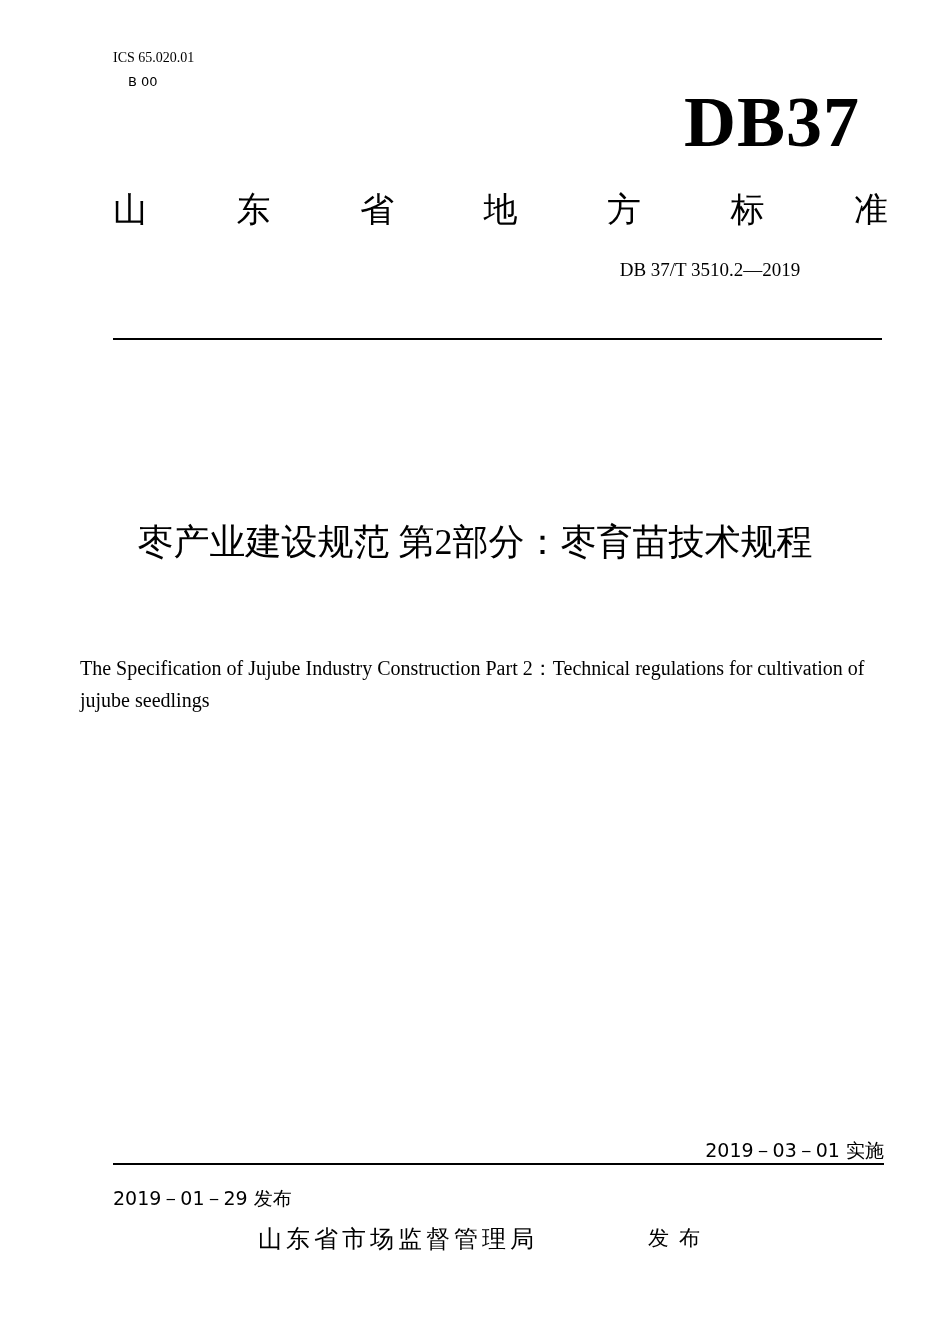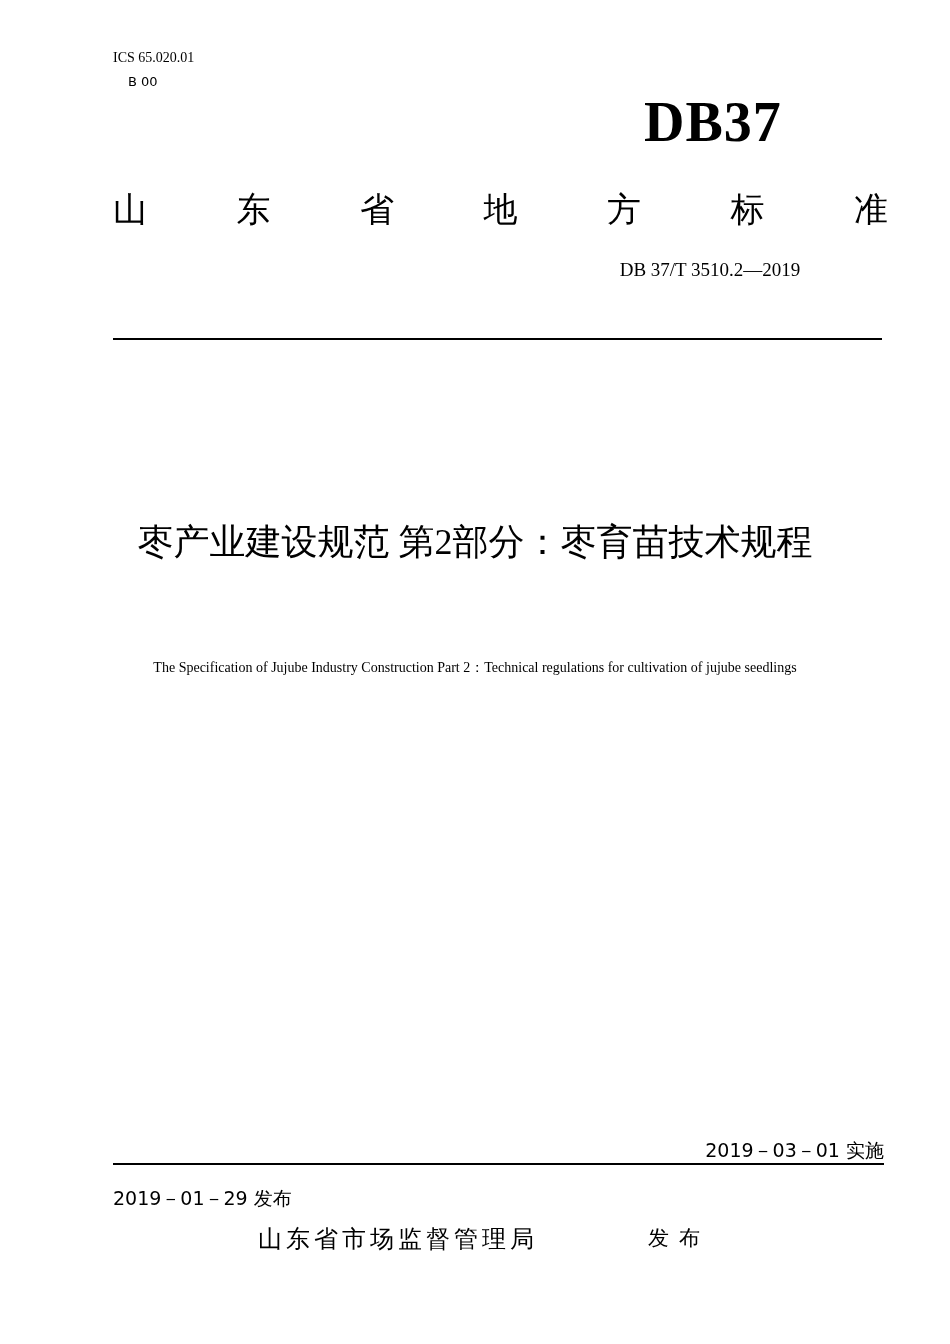--- a/index.html
+++ b/index.html
@@ -1,26 +1,26 @@
 <!DOCTYPE html>
 <html><head>
   <meta charset="utf-8">
   <style>
     html, body { margin: 0; padding: 0; background: #ffffff; }
     body { width: 950px; height: 1344px; position: relative; overflow: hidden; color: #000; }
     .abs { position: absolute; }
     .ics { left: 113px; top: 50px; font-family: "Liberation Serif", serif; font-size: 14px; line-height: 16px; }
     .ccs { left: 113px; top: 74px; font-family: "DejaVu Sans", sans-serif; font-size: 13px; line-height: 16px; margin-left: 15px; }
-    .db37 { left: 644px; top: 82px; width: 240px; font-family: "Liberation Serif", serif; font-weight: bold; font-size: 56px; line-height: 80px; letter-spacing: 1px; }
+    .db37 { left: 620px; top: 82px; width: 240px; text-align: right; font-family: "Liberation Serif", serif; font-weight: bold; font-size: 72px; line-height: 80px; letter-spacing: 1px; }
     .std-type { left: 113px; top: 188px; width: 775px; display: flex; justify-content: space-between; font-family: "DejaVu Sans", sans-serif; font-size: 34px; line-height: 42px; }
     .std-type span { display: inline-block; }
     .std-number { left: 560px; top: 258px; width: 300px; text-align: center; font-family: "Liberation Serif", serif; font-size: 19px; line-height: 24px; }
     .rule-top { left: 113px; top: 338px; width: 769px; height: 2px; background: #000; }
     .title-cn { left: 60px; top: 516px; width: 830px; text-align: center; font-family: Liberation Serif, serif; font-size: 36px; line-height: 52px; }
-    .title-en { left: 80px; top: 652px; width: 790px; text-align: center; font-family: "Liberation Serif", serif; font-size: 14px; line-height: 32px; }
+    .title-en { left: 80px; top: 652px; width: 790px; text-align: left; font-family: "Liberation Serif", serif; font-size: 20px; line-height: 32px; }
     .date-row { left: 113px; top: 1136px; width: 771px; height: 28px; }
     .date-issue { position: absolute; left: 0; top: 0; font-family: "DejaVu Sans", sans-serif; font-size: 19px; line-height: 28px; margin-top: 48px; }
     .date-impl { position: absolute; right: 0; top: 0; font-family: "DejaVu Sans", sans-serif; font-size: 19px; line-height: 28px; }
     .rule-bottom { left: 113px; top: 1163px; width: 771px; height: 1.5px; background: #000; }
     .issuer { left: 258px; top: 1222px; font-family: "DejaVu Sans", sans-serif; font-size: 24px; line-height: 34px; letter-spacing: 4px; }
     .issue-word { left: 648px; top: 1222px; font-family: "DejaVu Sans", sans-serif; font-size: 21px; line-height: 32px; letter-spacing: 10px; }
   </style>
 </head>
 <body>
 

